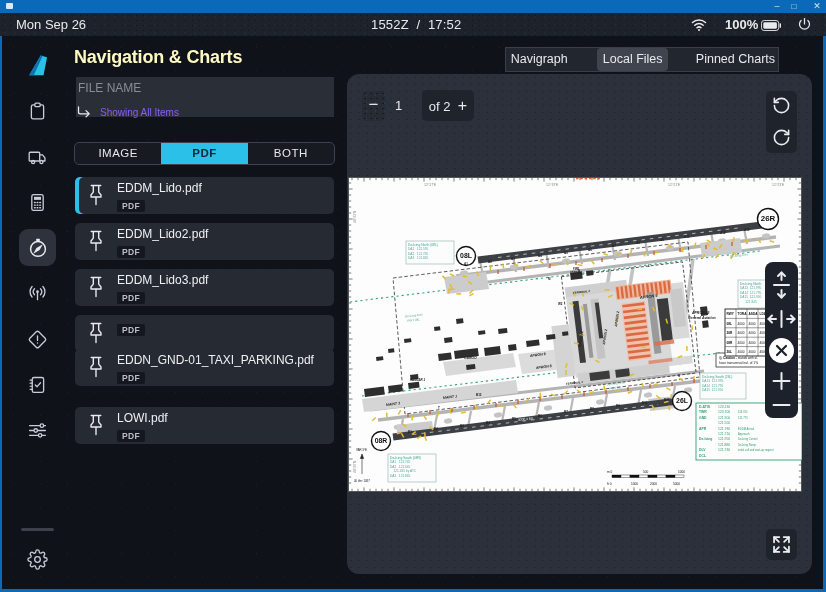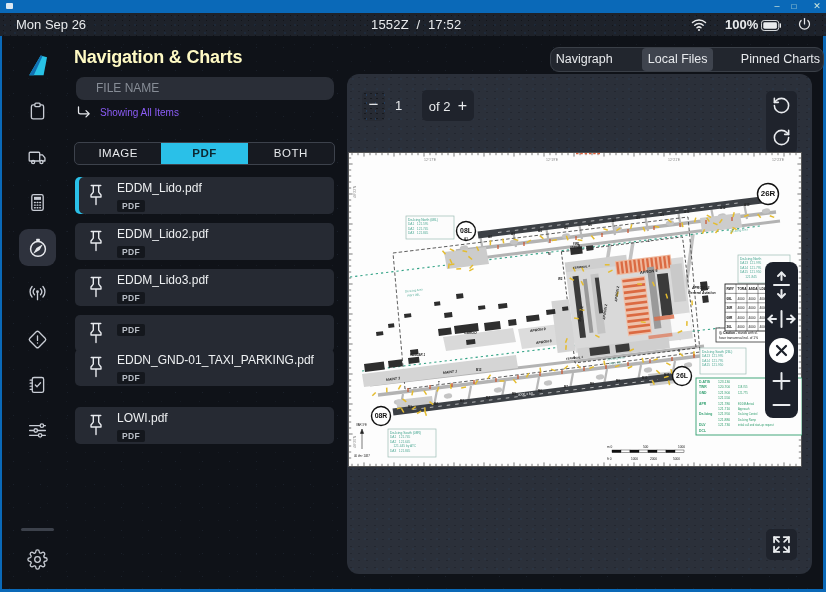--- a/index.html
+++ b/index.html
@@ -18,46 +18,46 @@
 #statusbar .pct { position:absolute; left:725px; top:4px;font-weight:bold; }
 .main-texture { position:absolute; top:36px; left:0; width:826px; height:553px;
   background-image: radial-gradient(rgba(130,160,195,0.10) 0.7px, transparent 1px), radial-gradient(rgba(110,140,175,0.07) 0.7px, transparent 1px);
   background-size: 27px 23px, 19px 17px; }
 .sic { position:absolute; left:27px; width:21px; height:21px; }
 #selbg { position:absolute; left:19px; top:229px; width:37px; height:37px; background:#2e323d; border-radius:9px; }
 #sdiv { position:absolute; left:21px; top:528px; width:33px; height:3px; background:#3c414b; border-radius:2px; }
 #gear { position:absolute; left:27px; top:549px; }
 #logo { position:absolute; left:29px; top:55px; }
 h1 { position:absolute; left:74px; top:47px; font-size:18px; letter-spacing:-0.2px; color:#fef9c3; font-weight:bold; }
-#search { position:absolute; left:76px; top:77px; width:258px; height:23px; background:#2a2e37; border-radius:8px; color:#878d96; font-size:12px; line-height:23px; padding-left:20px; }
+#search { position:absolute; left:76px; top:77px; width:258px; height:40px; background:#2a2e37; border-radius:0; color:#878d96; font-size:12px; line-height:23px; padding-left:2px; }
 #showing { position:absolute; left:76px; top:105px; color:#8b5cf6; font-size:10px; }
 #showing svg { vertical-align:-4px; margin-right:9px; }
 #seg { position:absolute; left:74px; top:142px; width:261px; height:23px; border:1px solid #3d424c; border-radius:5px; display:flex; overflow:hidden; background:#171a21; }
 #seg div { flex:1; text-align:center; font-size:11.5px; line-height:21px; color:#e6e8eb; letter-spacing:0.5px; }
 #seg .on { background:#2ac0e8; color:#0c2630; font-weight:bold; }
 .fitem { position:absolute; left:75px; width:259px; height:37px; background:#262a33; border-radius:5px; overflow:hidden;padding-left:27px; }
 .fitem.sel { box-shadow:inset 4px 0 0 #2ac0e8; }
 .pin { position:absolute; left:13px; top:7px; }
 .fmeta { position:absolute; left:42px; top:4px; }
 .fname { color:#eef0f2; font-size:12px; }
 .fbadge { margin-top:2px; display:inline-block; background:#14171d; color:#b9bec6; font-size:8.5px; font-weight:bold; padding:1px 5px; border-radius:2px; letter-spacing:0.4px; }
-#tabs { position:absolute; left:550px; top:47px; width:274px; height:25px; background:#22262e; border:1px solid #3a3f47; border-radius:9px; display:flex; overflow:hidden;gap:25px; }
+#tabs { position:absolute; left:505px; top:47px; width:274px; height:25px; background:#22262e; border:1px solid #3a3f47; border-radius:0; display:flex; overflow:hidden;gap:25px; }
 #tabs div { text-align:center; font-size:12.5px; line-height:23px; color:#e8eaed; white-space:nowrap; }
 #tabs .on { background:#3f444e; border-radius:4px; }
 #panel { position:absolute; left:347px; top:74px; width:465px; height:500px; background:#2b303a; border-radius:12px;
   background-image: radial-gradient(rgba(35,100,170,0.18) 0.6px, transparent 0.9px), radial-gradient(rgba(0,0,0,0.18) 0.6px, transparent 0.9px);
   background-size: 12px 10px, 8px 7px; }
 .pbtn { position:absolute; background:#272b34; border-radius:5px; color:#e8eaec; text-align:center;
   background-image: radial-gradient(rgba(30,90,160,0.35) 0.7px, transparent 0.9px), radial-gradient(rgba(0,0,0,0.4) 0.7px, transparent 0.9px);
   background-size: 9px 8px, 6px 5px; }
 #pg-minus { left:15px; top:17px; width:23px; height:30px; font-size:17px; line-height:28px; }
 #pg-num { position:absolute; left:48px; top:24px; color:#e8eaec; font-size:13px; }
 #pg-of { left:75px; top:16px; width:52px; height:31px; background:#1f232c; font-size:13px; line-height:31px; }
 #rotbox { left:419px; top:17px; width:31px; height:62px; background:#1f232c; }
-#chartwrap { position:absolute; left:1px; top:78px; width:454px; height:315px; }
+#chartwrap { position:absolute; left:1px; top:103px; width:454px; height:315px; }
 #zoombar { position:absolute; left:418px; top:188px; width:33px; height:156px; background:#1d212b; border-radius:8px; }
 #fsbtn { left:419px; top:455px; width:31px; height:31px; background:#1f232c; }
 .zic { position:absolute; left:0; width:33px; text-align:center; }
 </style></head>
 <body>
 <div id="app">
  <div class="main-texture"></div>
  <div id="bL"></div>
     <div id="bR"></div>
     <div id="bB"></div>

